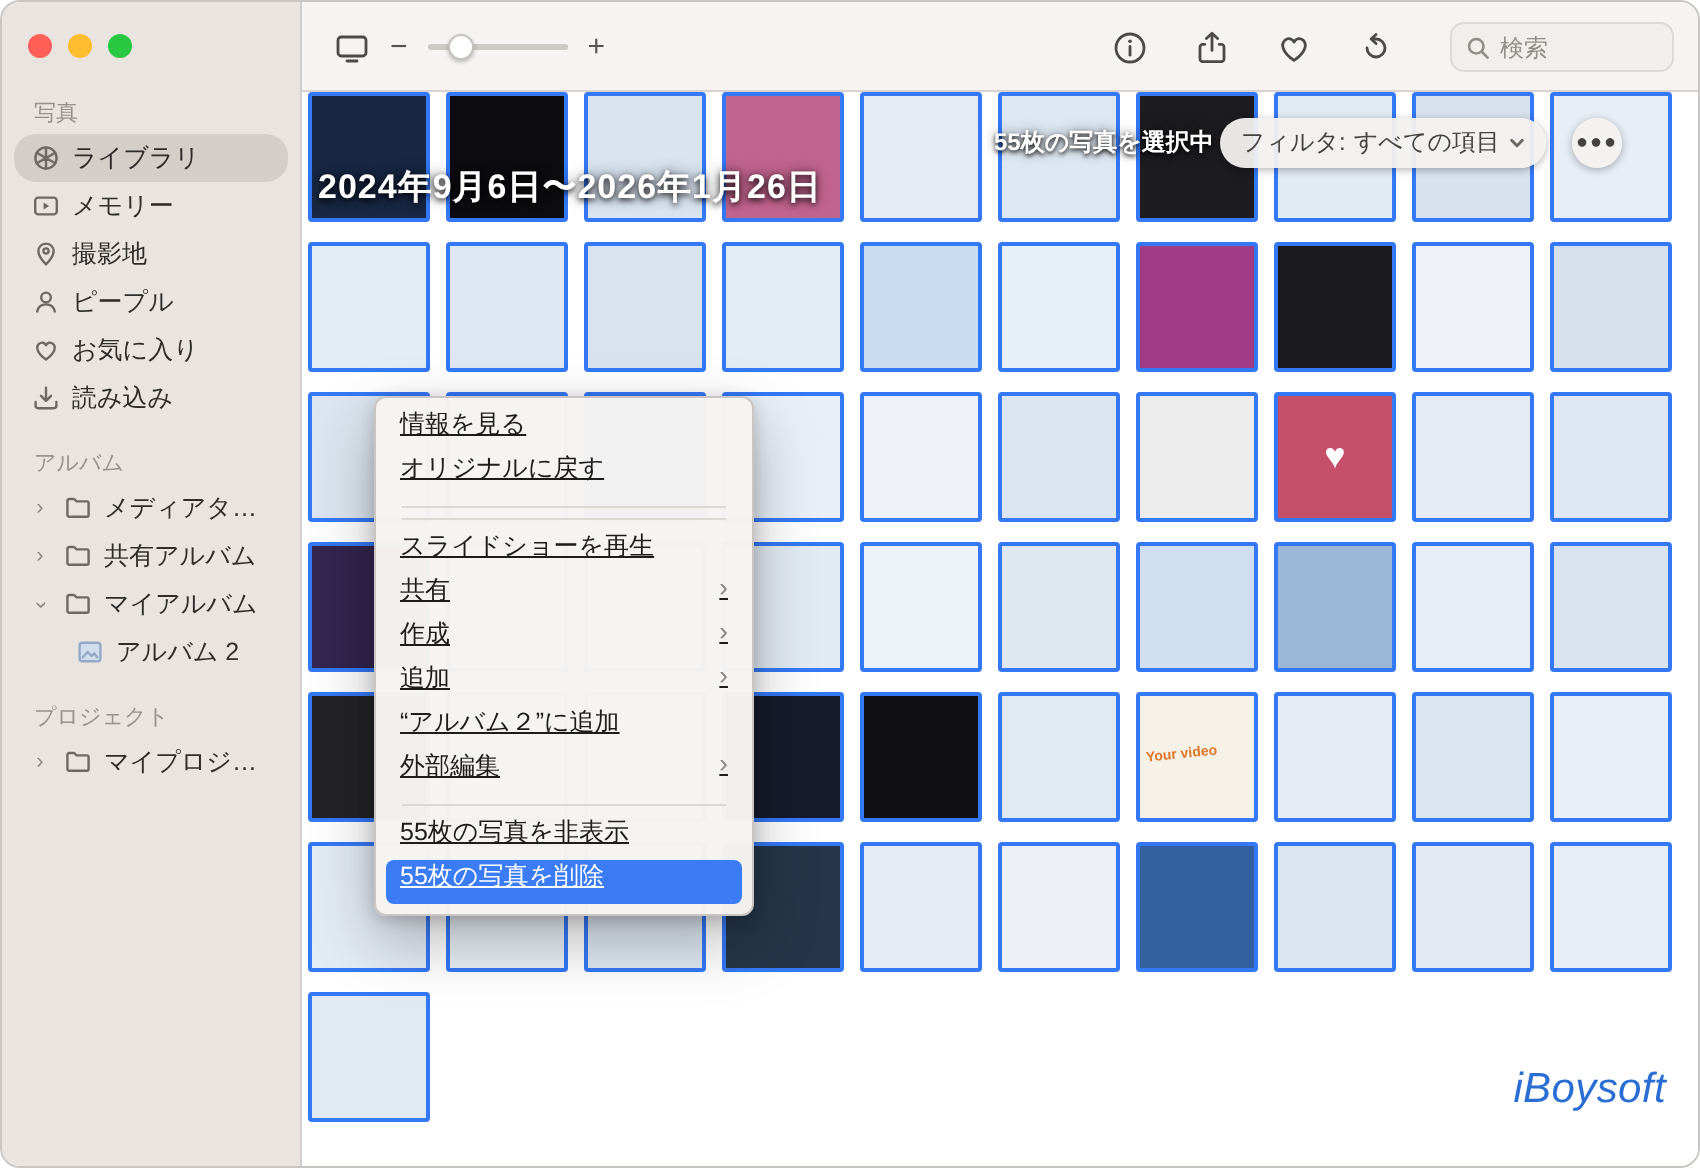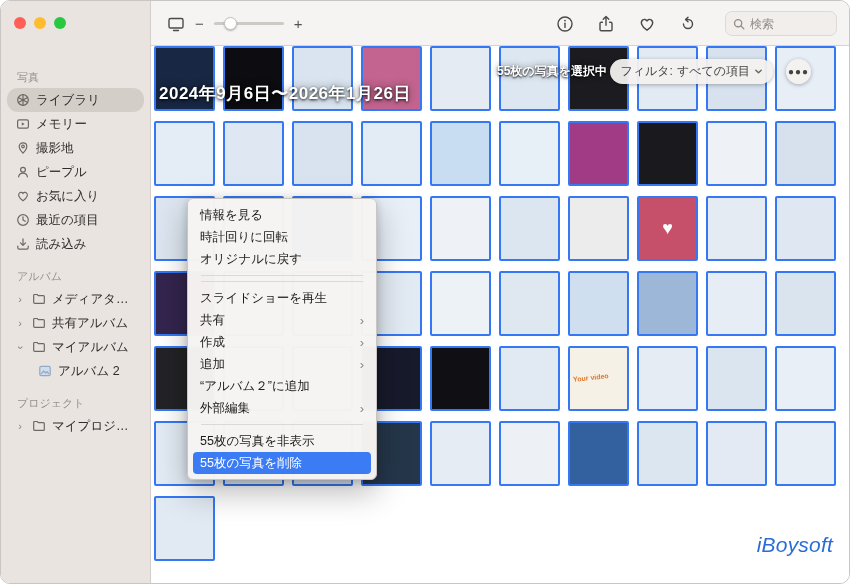--- a/index.html
+++ b/index.html
@@ -1,21 +1,21 @@
 <!DOCTYPE html>
 <html style="--accent: #3478f6; --menu-hl: #3b7cf5; --watermark: #2a6ed4;"><head>
 <meta charset="utf-8">
 <style>
   * { margin:0; padding:0; box-sizing:border-box; }
   html,body { width:850px; height:584px; }
   body { font-family:"Liberation Sans","DejaVu Sans",sans-serif; background:#fff; overflow:hidden; }
   .window { position:relative; width:850px; height:584px; background:#fff; border:1px solid #c9c5c2; border-radius:10px; overflow:hidden; }
 
   
-  .sidebar { position:absolute; left:0; top:0; width:150px; height:100%; background:#e9e4e0; border-right:1px solid #d3cecb; padding-top:69px; z-index:5; }
+  .sidebar { position:absolute; left:0; top:0; width:150px; height:100%; background:#e9e4e0; border-right:1px solid #d3cecb; padding-top:48px; z-index:5; }
   .traffic-lights { position:absolute; top:16px; left:13px; display:flex; gap:8px; }
   .tl { width:12px; height:12px; border-radius:50%; display:inline-block; }
   .side-title { font-size:11px; color:#96918c; padding:0 0 3px 16px; margin-top:13px; }
   .side-section:first-child .side-title { margin-top:0; }
   .side-item { display:flex; align-items:center; height:24px; margin:0 6px; padding:0 4px 0 8px; border-radius:5px; font-size:12.5px; color:#2e2c2a; gap:6px; white-space:nowrap; overflow:hidden; }
   .side-item.selected { background:#d4cec9;border-radius:11px; }
   .side-item.indent { padding-left:30px; }
   .disc { width:10px; min-width:10px; font-size:11px; color:#8a8683; text-align:center; line-height:1; }
   .disc.expanded { transform:rotate(90deg); }
   .s-icon { width:15px; min-width:15px; height:15px; display:inline-flex; align-items:center; justify-content:center; color:#6d6863; }
@@ -47,21 +47,21 @@
 
   .date-overlay { position:absolute; left:8px; top:36px; z-index:10; font-size:17px; font-weight:700; color:#fff; text-shadow:0 1px 3px rgba(0,0,0,0.9),0 0 8px rgba(0,0,0,0.45); letter-spacing:0.5px; }
   .sel-status { position:absolute; left:346px; top:17px; z-index:10; font-size:12px; font-weight:700; color:#fff; text-shadow:0 1px 2px rgba(0,0,0,0.9),0 0 6px rgba(0,0,0,0.5); }
   .filter-pill { position:absolute; right:76px; top:13px; height:25px; z-index:10; display:flex; align-items:center; gap:4px; padding:0 10px; border-radius:13px; background:rgba(243,241,239,0.95); box-shadow:0 1px 4px rgba(0,0,0,0.3); font-size:12px; color:#454240; cursor:default; }
   .filter-pill .fp-chev svg { width:9px; height:9px; stroke:#6b6762; fill:none; stroke-width:1.6; stroke-linecap:round; stroke-linejoin:round; display:block; }
   .more-btn { position:absolute; right:38px; top:13px; width:25px; height:25px; z-index:10; border-radius:50%; background:rgba(243,241,239,0.95); box-shadow:0 1px 4px rgba(0,0,0,0.3); display:flex; align-items:center; justify-content:center; font-size:10px; letter-spacing:1px; color:#454240; cursor:default; }
   .watermark { position:absolute; right:16px; bottom:26px; z-index:10; font-size:21px; font-weight:400; font-style:italic; color:var(--watermark,#2a6ed4); letter-spacing:0.2px; }
 
   
   .context-menu { position:absolute; left:186px; top:197px; width:190px; background:rgba(246,244,242,0.98); border:1px solid #c9c5c2; border-radius:6px; box-shadow:0 12px 32px rgba(0,0,0,0.28),0 2px 8px rgba(0,0,0,0.18); padding:5px 0; z-index:30; }
-  .menu-item { display:flex; align-items:center; height:22px; margin:0 5px; padding:0 7px; border-radius:4px; font-size:12.5px; color:#1d1c1b; white-space:nowrap; cursor:default; }
+  .menu-item { display:flex; align-items:flex-start; height:22px; margin:0 5px; padding:0 7px; border-radius:4px; font-size:12.5px; color:#1d1c1b; white-space:nowrap; cursor:default;text-decoration:underline; }
   .menu-item.disabled { color:#aaa6a2; }
   .menu-item.highlighted { background:var(--menu-hl,#3b7cf5); color:#fff; }
   .m-sub { margin-left:auto; font-size:13px; color:#8a8683; line-height:1; }
   .menu-divider { height:1px; background:#dcd8d4; margin:5px 13px; }
 </style>
 </head>
 <body>
 
 <div class="window">
 
@@ -110,29 +110,20 @@
             </span>
             <span class="s-label">ピープル</span>
           </div>
           <div class="side-item">
             <span class="s-icon">
               <svg viewBox="0 0 14 14">
                 <path d="M7 11.8C2.2 8.4 1.9 5.3 3.5 3.9c1.4-1.2 3-.4 3.5.7.5-1.1 2.1-1.9 3.5-.7 1.6 1.4 1.3 4.5-3.5 7.9z"></path>
               </svg>
             </span>
             <span class="s-label">お気に入り</span>
-          </div>
-          <div class="side-item">
-            <span class="s-icon">
-              <svg viewBox="0 0 14 14">
-                <circle cx="7" cy="7" r="5.3"></circle>
-                <path d="M7 3.8V7l2.3 1.3"></path>
-              </svg>
-            </span>
-            <span class="s-label">最近の項目</span>
           </div>
           <div class="side-item">
             <span class="s-icon">
               <svg viewBox="0 0 14 14">
                 <path d="M7 1.8v6.4M4.5 5.9 7 8.4l2.5-2.5"></path>
                 <path d="M1.8 9v1.8c0 .7.6 1.3 1.3 1.3h7.8c.7 0 1.3-.6 1.3-1.3V9"></path>
               </svg>
             </span>
             <span class="s-label">読み込み</span>
           </div>
@@ -341,23 +332,20 @@
     <div class="more-btn">●●●</div>
 
     <div class="watermark">iBoysoft</div>
   </main>
 
   <div class="context-menu" id="context-menu">
       <div class="menu-item">
         <span class="m-label">情報を見る</span>
       </div>
       <div class="menu-item">
-        <span class="m-label">時計回りに回転</span>
-      </div>
-      <div class="menu-item">
         <span class="m-label">オリジナルに戻す</span>
       </div>
       <div class="menu-divider"></div>
       <div class="menu-divider"></div>
       <div class="menu-item">
         <span class="m-label">スライドショーを再生</span>
       </div>
       <div class="menu-item">
         <span class="m-label">共有</span>
         <span class="m-sub">›</span>

